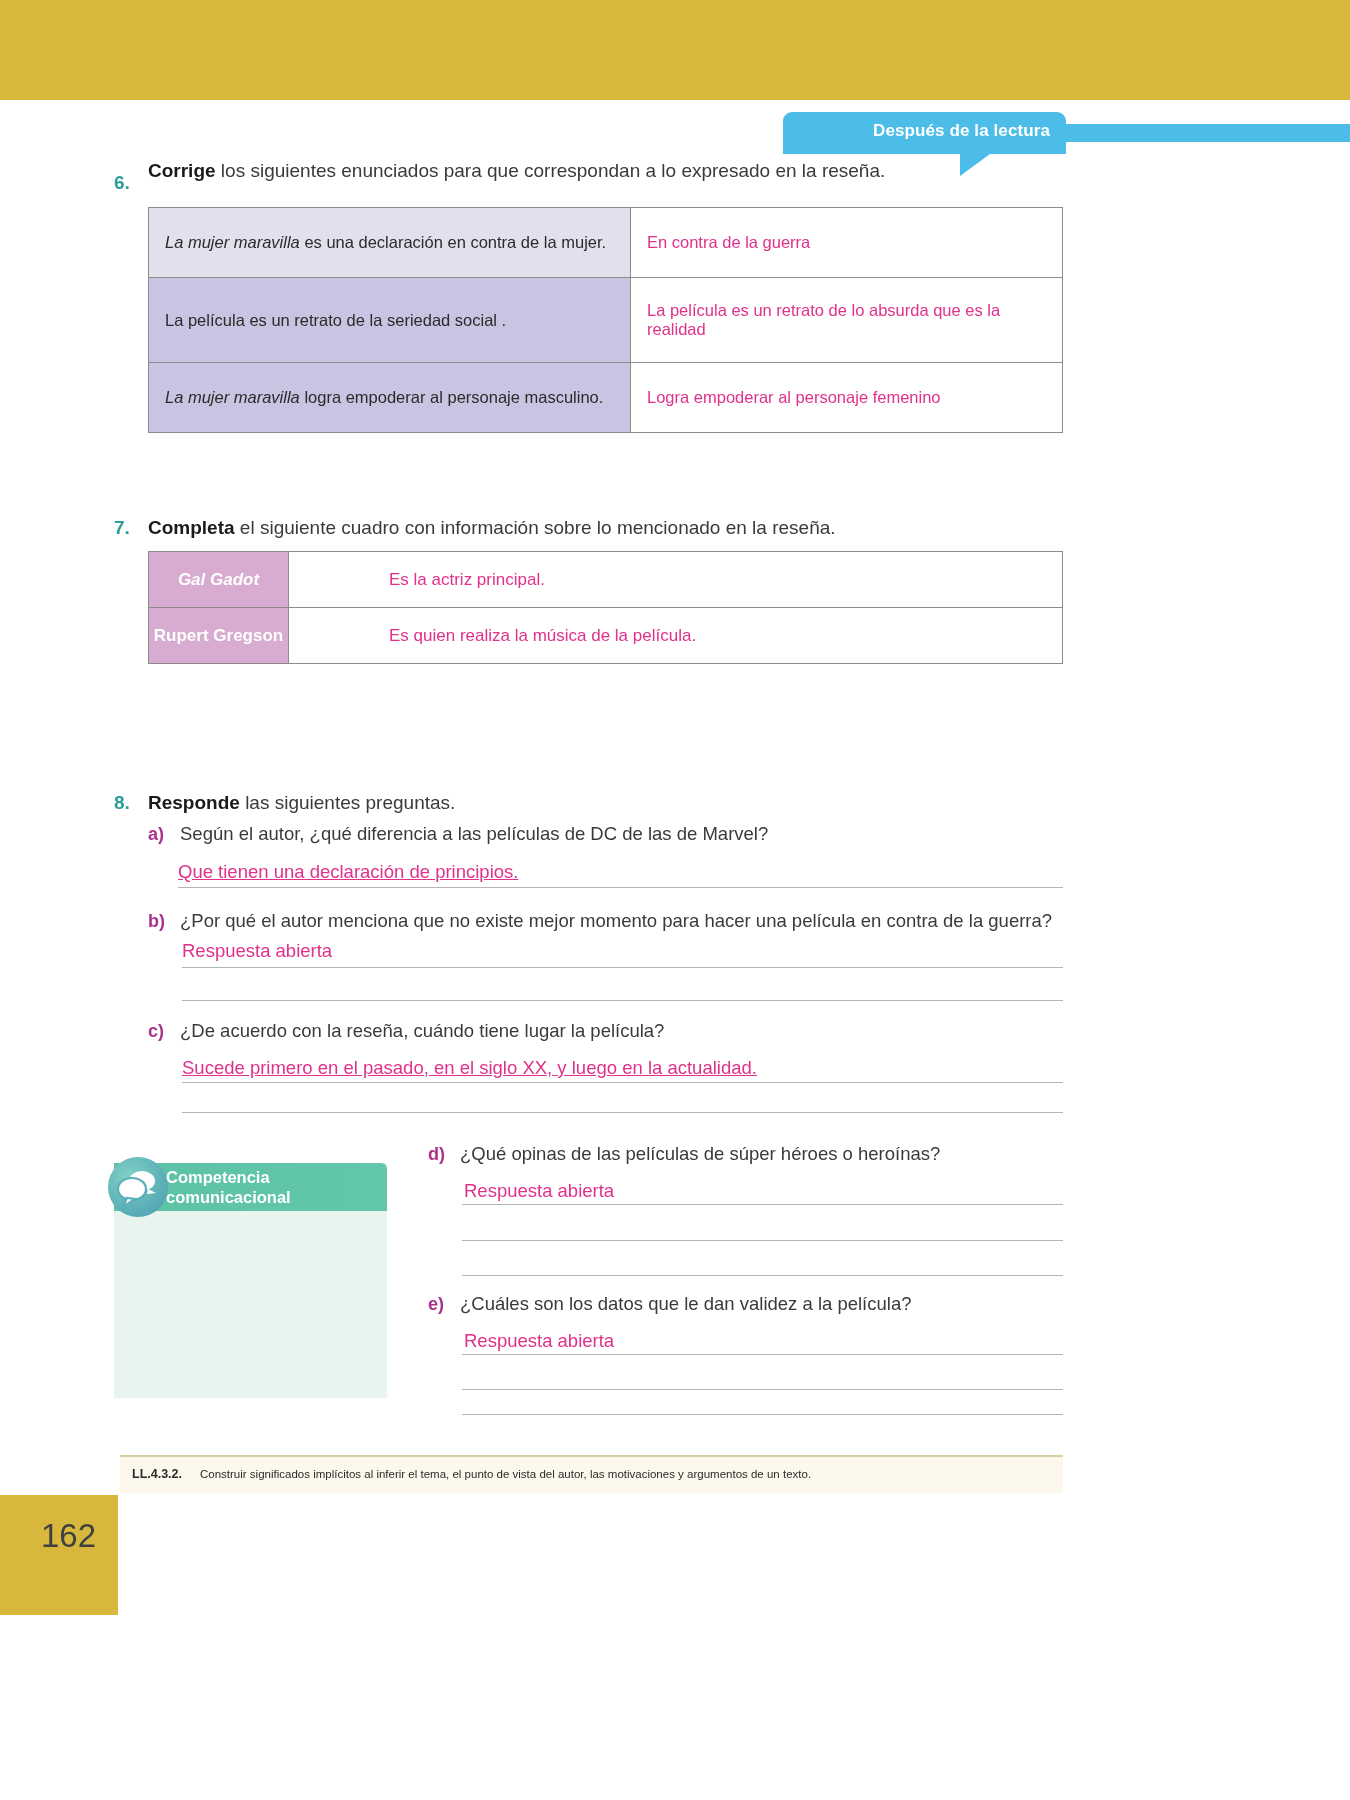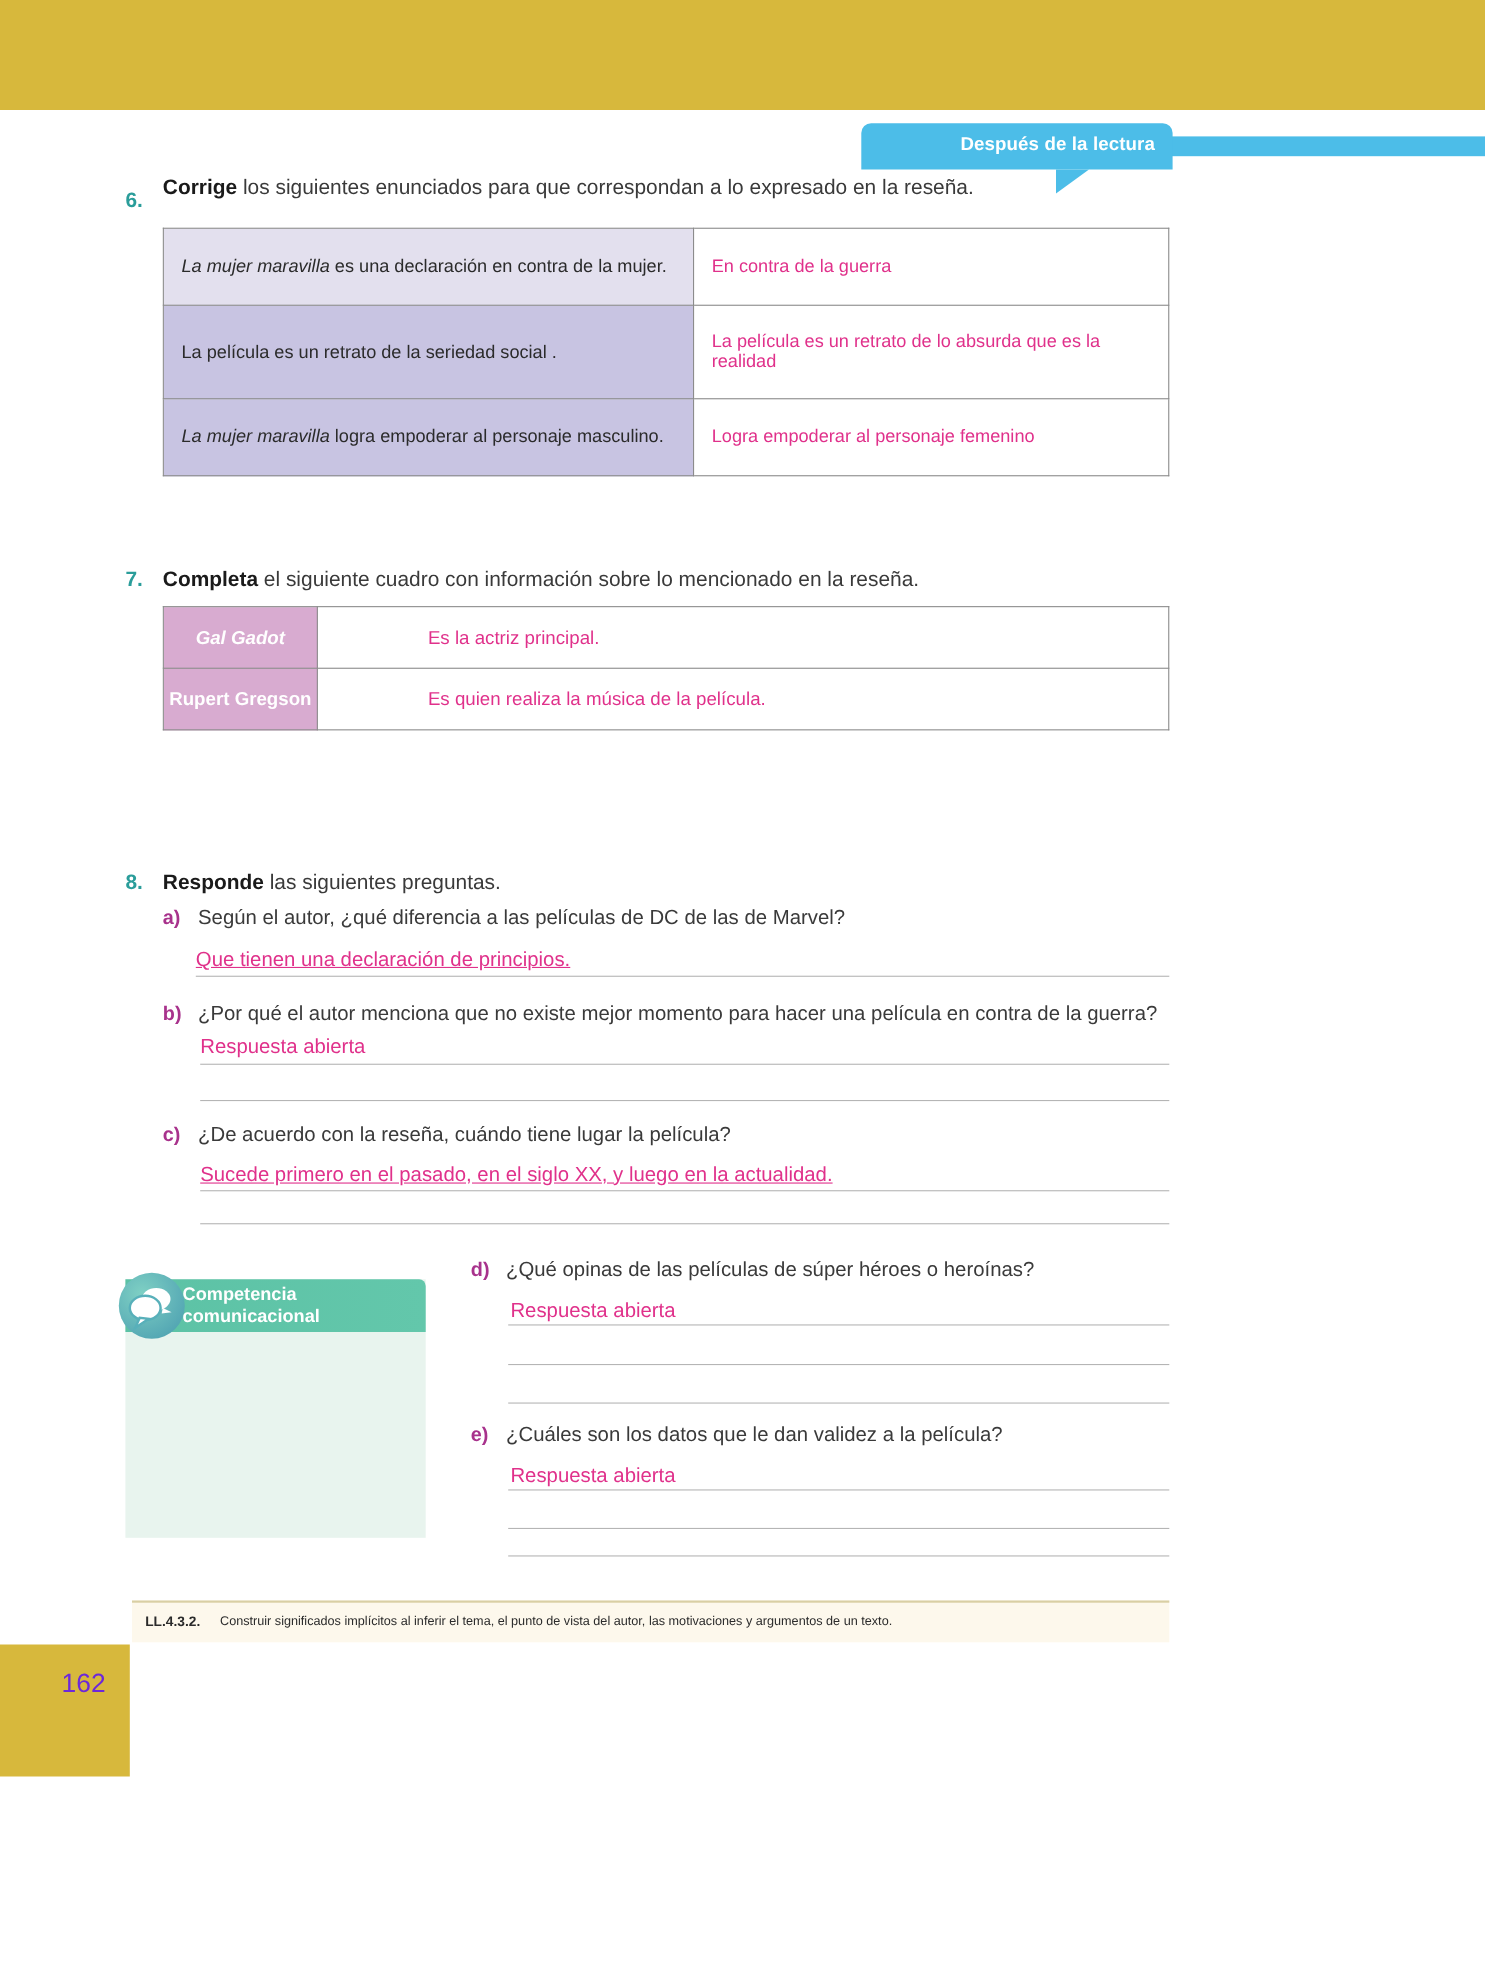--- a/index.html
+++ b/index.html
@@ -42,21 +42,21 @@
     border-bottom:22px solid transparent;
   }
 
   
   .page-tab {
     position:absolute; left:0; top:1495px; width:118px; height:120px;
     background:#d7b83c;
   }
   .page-tab span {
     position:absolute; right:22px; top:22px;
-    color:#6d28d9; font-size:24px;
+    color:#404040; font-size:33px;
   }
 
   .exercise-num {
     position:absolute;
     color:#2a9d9a; font-weight:bold; font-size:19px;
   }
   .exercise-text {
     position:absolute;
     font-size:19px; color:#3a3a3a;
   }

